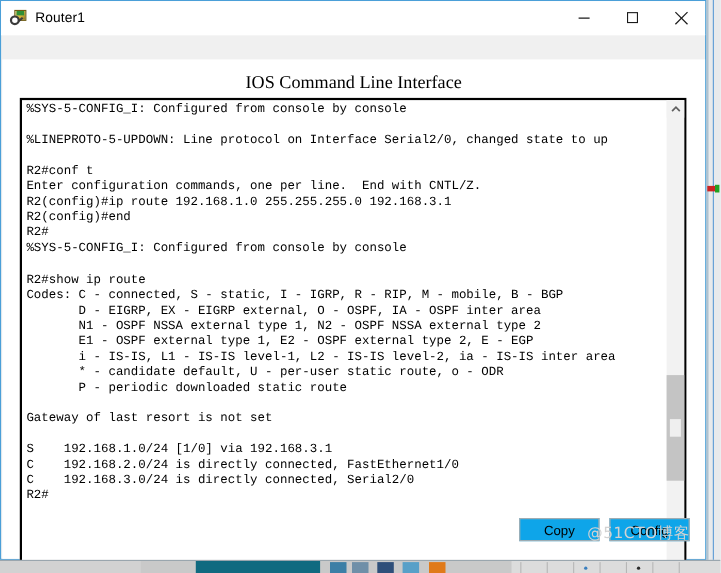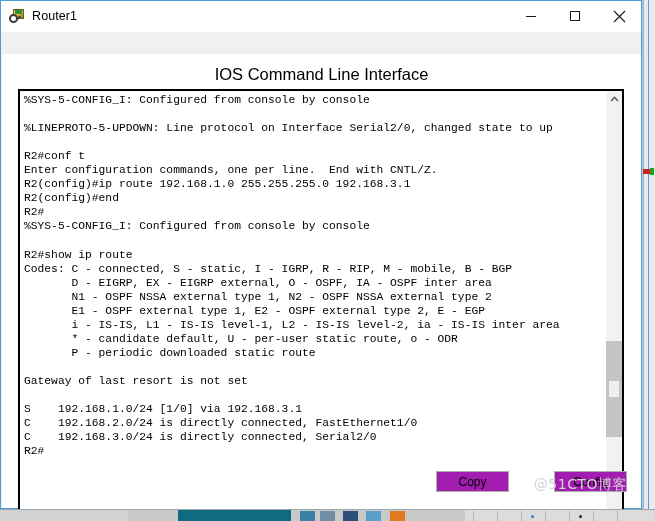--- a/index.html
+++ b/index.html
@@ -191,21 +191,21 @@
     width: 639px;
     height: 454px;
     background: #ffffff;
     box-sizing: border-box;
   }
   #cli-heading {
     text-align: center;
     font-size: 16.5px;
     color: #000000;
     margin-top: 11px;
-    font-family: Liberation Sans, sans-serif;
+    font-family: Liberation Serif, serif;
   }
 
   
   #terminal-wrap {
     position: absolute;
     left: 16px; top: 35px;
     width: 606px;
     height: 460px;
     border: 2px solid #000000;
     box-sizing: border-box;
@@ -255,28 +255,27 @@
 
   
   #action-bar {
     position: absolute;
     right: 14px; bottom: 16px;
     display: flex;
     gap: 9px;
   }
   .action-btn {
     width: 73px; height: 21px;
-    background: #a21caf;
+    background: #0ea5e9;
     border: 1px solid #adadad;
     font-size: 12px;
     color: #000;
     display: flex; align-items: center; justify-content: center;
     box-sizing: border-box;
     font-family: "Liberation Sans", sans-serif;
-    margin-left: 36px;
   }
 
   
   #watermark {
     position: absolute;
     right: 14px;
     bottom: 14px;
     font-size: 14px;
     color: #d2d2d2;
     font-family: "DejaVu Sans", sans-serif;

